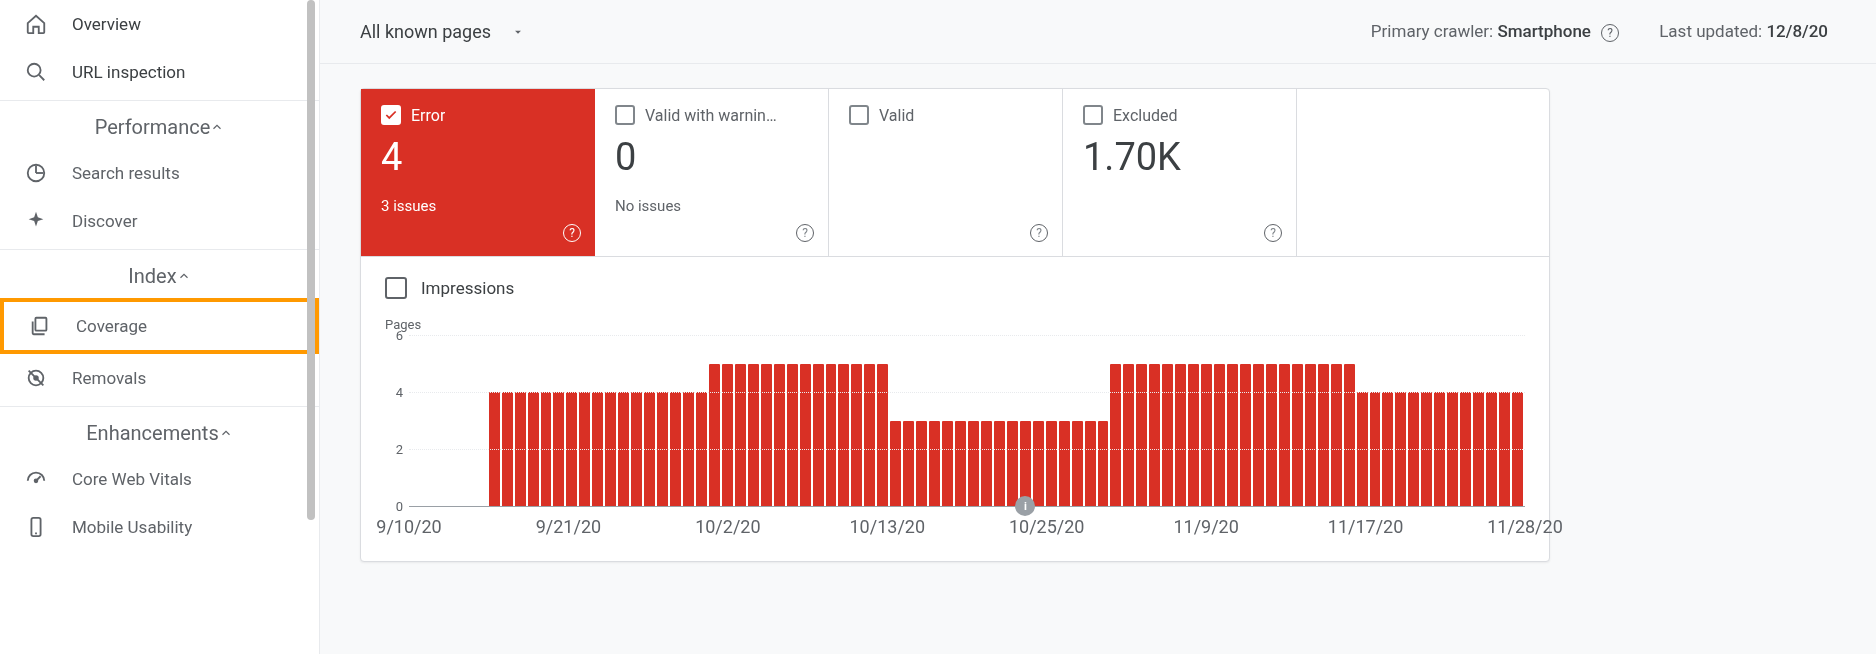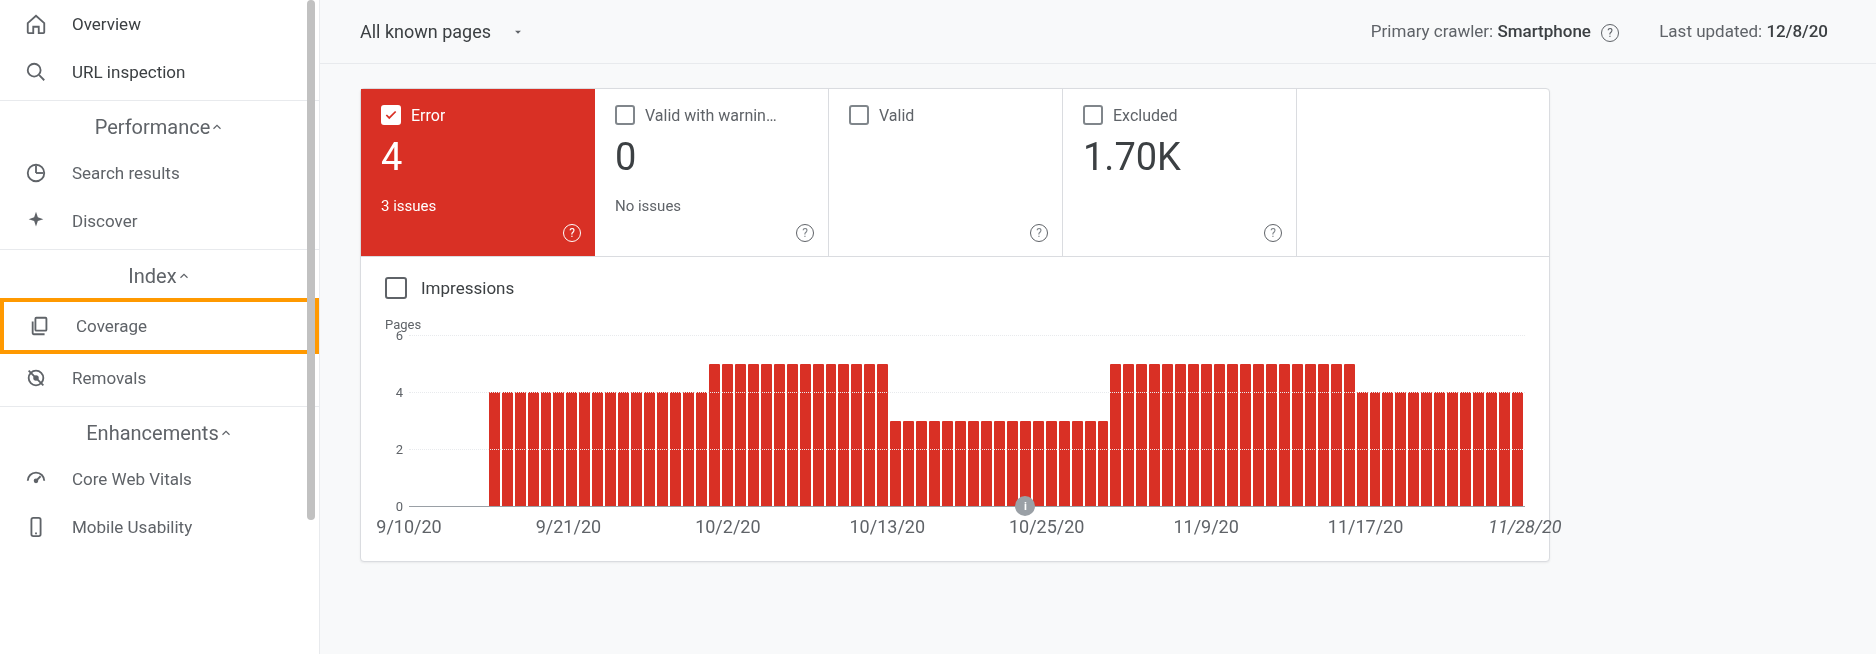--- a/index.html
+++ b/index.html
@@ -571,20 +571,20 @@
               <div class="gridline" style="top: 0%;"></div>
             </div>
           <div class="x-axis" id="xaxis">
               <div class="x-tick" style="left: 0%;">9/10/20</div>
               <div class="x-tick" style="left: 14.2857%;">9/21/20</div>
               <div class="x-tick" style="left: 28.5714%;">10/2/20</div>
               <div class="x-tick" style="left: 42.8571%;">10/13/20</div>
               <div class="x-tick" style="left: 57.1429%;">10/25/20</div>
               <div class="x-tick" style="left: 71.4286%;">11/9/20</div>
               <div class="x-tick" style="left: 85.7143%;">11/17/20</div>
-              <div class="x-tick" style="left: 100%; font-style: italic;">11/28/20</div>
+              <div class="x-tick" style="left: 100%;">11/28/20</div>
             </div>
           <div id="yaxis"></div>
         </div>
       </div>
     </div>
   </div>
 </div>
 
 </body></html>

